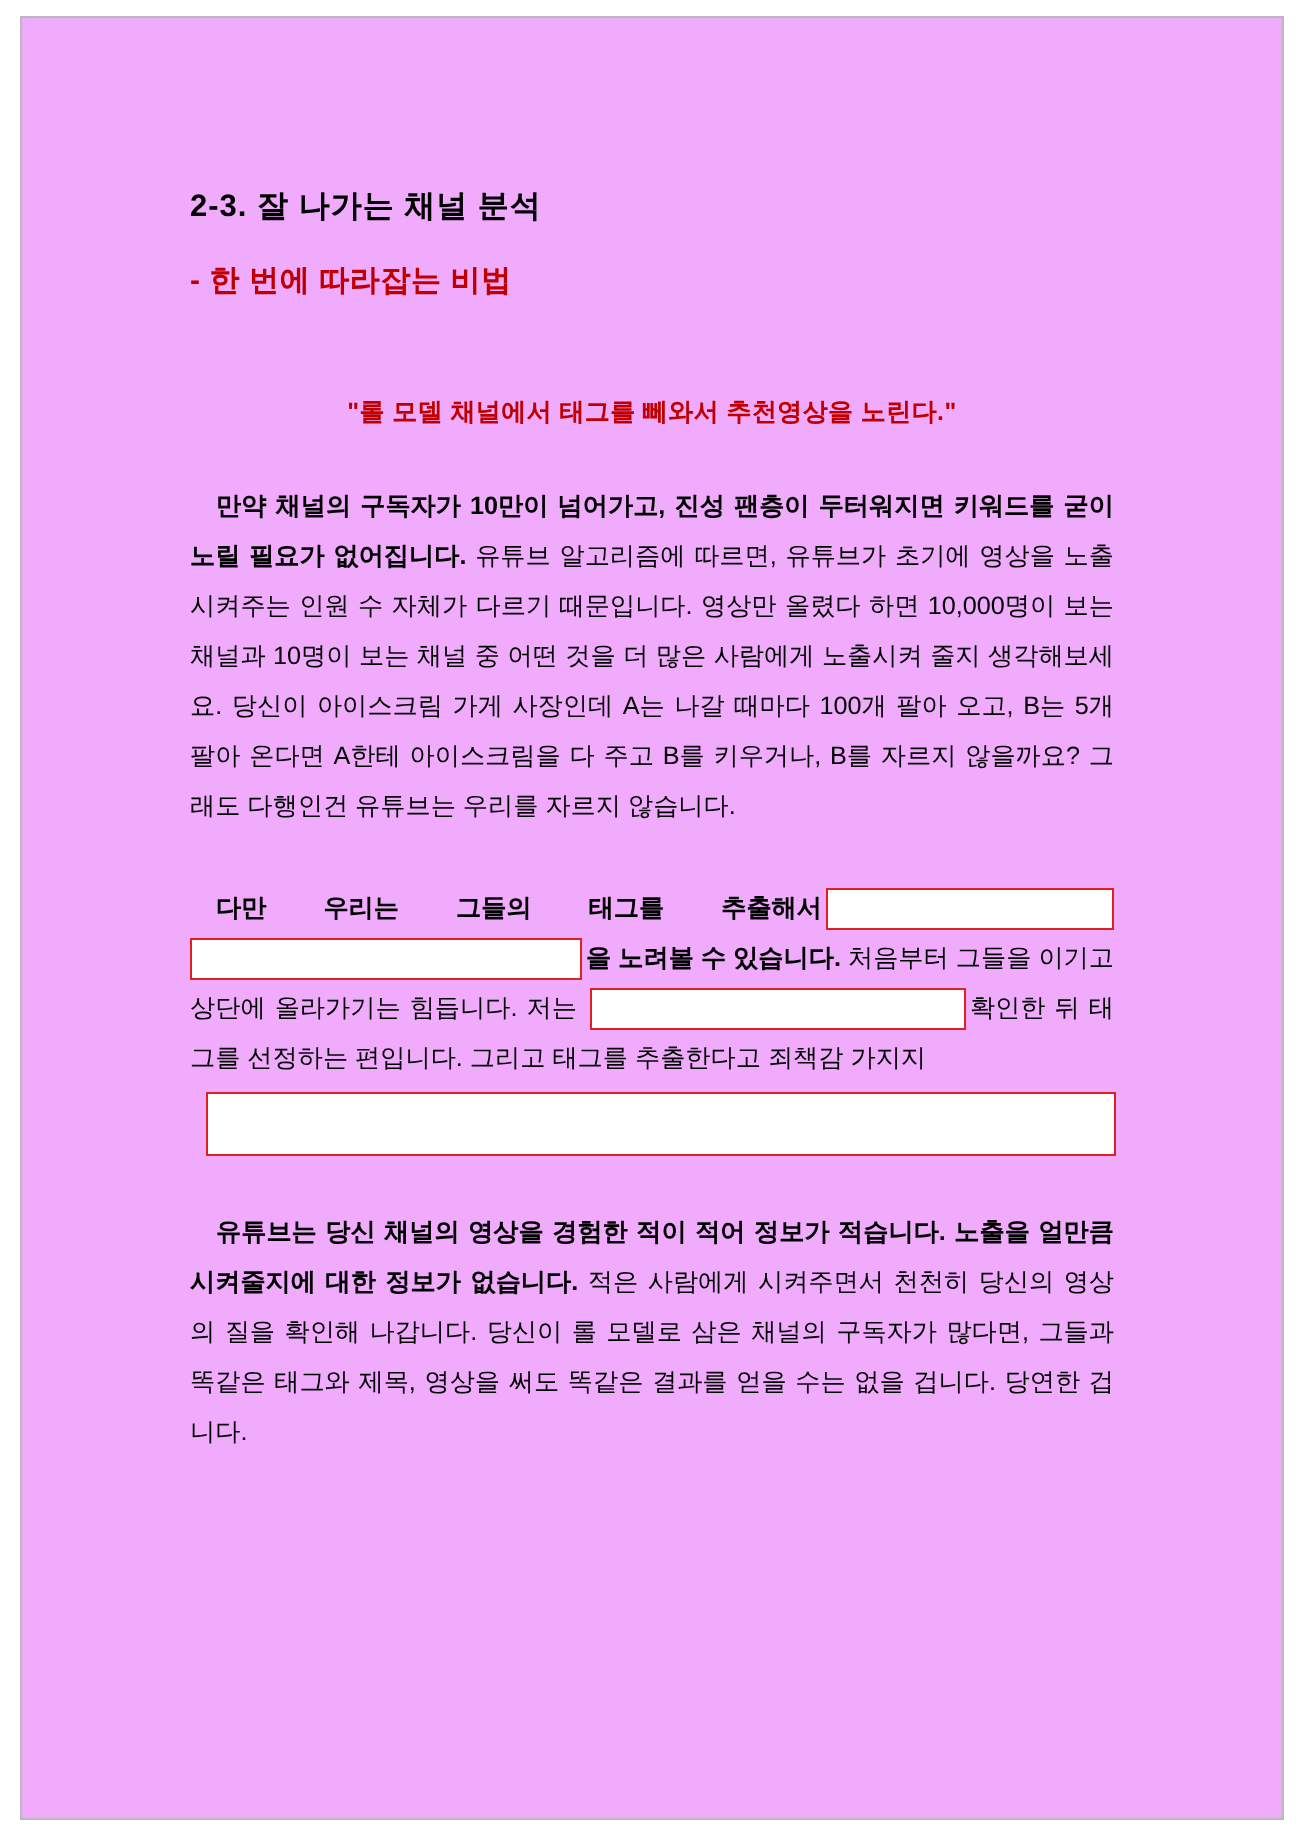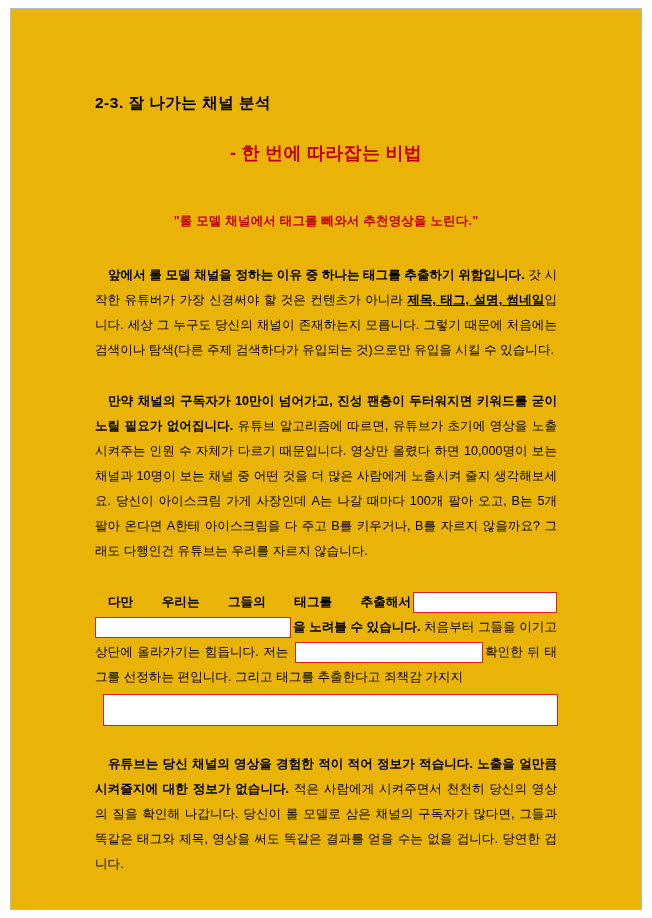--- a/index.html
+++ b/index.html
@@ -14,44 +14,43 @@
     color: #000000;
     position: relative;
     overflow: hidden;
   }
   .page {
     position: absolute;
     left: 10px;
     top: 8px;
     width: 632px;
     height: 902px;
-    background: #eab308;
+    background: #f0abfc;
     border: 1px solid #b9b9b9;
     box-sizing: border-box;
   }
   .content {
     position: absolute;
     left: 84px;
     top: 84px;
     width: 462px;
   }
   .heading {
     font-size: 15.5px;
     font-weight: bold;
     letter-spacing: 0.5px;
     color: #000000;
     margin: 0 0 0 0;
   }
   .subheading {
-    font-size: 18px;
+    font-size: 15px;
     font-weight: bold;
     color: #c00000;
-    margin: 27px 0 0 0;
+    margin: 17px 0 0 0;
     letter-spacing: 0.3px;
-    text-align: center;
   }
   .quote {
     font-size: 12.5px;
     font-weight: bold;
     color: #c00000;
     text-align: center;
     margin: 48px 0 0 0;
     letter-spacing: 0.2px;
   }
   .para {
@@ -94,23 +93,20 @@
 <body>
 
 <div class="page">
   <div class="content">
 
     <h1 class="heading">2-3. 잘 나가는 채널 분석</h1>
     <h2 class="subheading">- 한 번에 따라잡는 비법</h2>
 
     <p class="quote">"롤 모델 채널에서 태그를 뻬와서 추천영상을 노린다."</p>
 
-    <p class="para first">
-      <span class="bold">앞에서 롤 모델 채널을 정하는 이유 중 하나는 태그를 추출하기 위함입니다. </span><span>갓 시작한 유튜버가 가장 신경써야 할 것은 컨텐츠가 아니라 </span><span class="uline">제목, 태그, 설명, 썸네일</span><span>입니다. 세상 그 누구도 당신의 채널이 존재하는지 모릅니다. 그렇기 때문에 처음에는 검색이나 탐색(다른 주제 검색하다가 유입되는 것)으로만 유입을 시킬 수 있습니다.</span>
-    </p>
 
     <p class="para">
       <span class="bold">만약 채널의 구독자가 10만이 넘어가고, 진성 팬층이 두터워지면 키워드를 굳이 노릴 필요가 없어집니다. </span><span>유튜브 알고리즘에 따르면, 유튜브가 초기에 영상을 노출시켜주는 인원 수 자체가 다르기 때문입니다. 영상만 올렸다 하면 10,000명이 보는 채널과 10명이 보는 채널 중 어떤 것을 더 많은 사람에게 노출시켜 줄지 생각해보세요. 당신이 아이스크림 가게 사장인데 A는 나갈 때마다 100개 팔아 오고, B는 5개 팔아 온다면 A한테 아이스크림을 다 주고 B를 키우거나, B를 자르지 않을까요? 그래도 다행인건 유튜브는 우리를 자르지 않습니다.</span>
     </p>
 
     <p class="para">
       <span class="bold">다만 우리는 그들의 태그를 추출해서</span><span class="redact redact-inline-1"></span><span class="redact redact-inline-2"></span><span class="bold">을 노려볼 수 있습니다.</span><span> 처음부터 그들을 이기고 상단에 올라가기는 힘듭니다. 저는 </span><span class="redact redact-inline-3"></span><span>확인한 뒤 태그를 선정하는 편입니다. 그리고 태그를 추출한다고 죄책감 가지지</span>
       <span class="redact redact-block"></span>
     </p>
 

